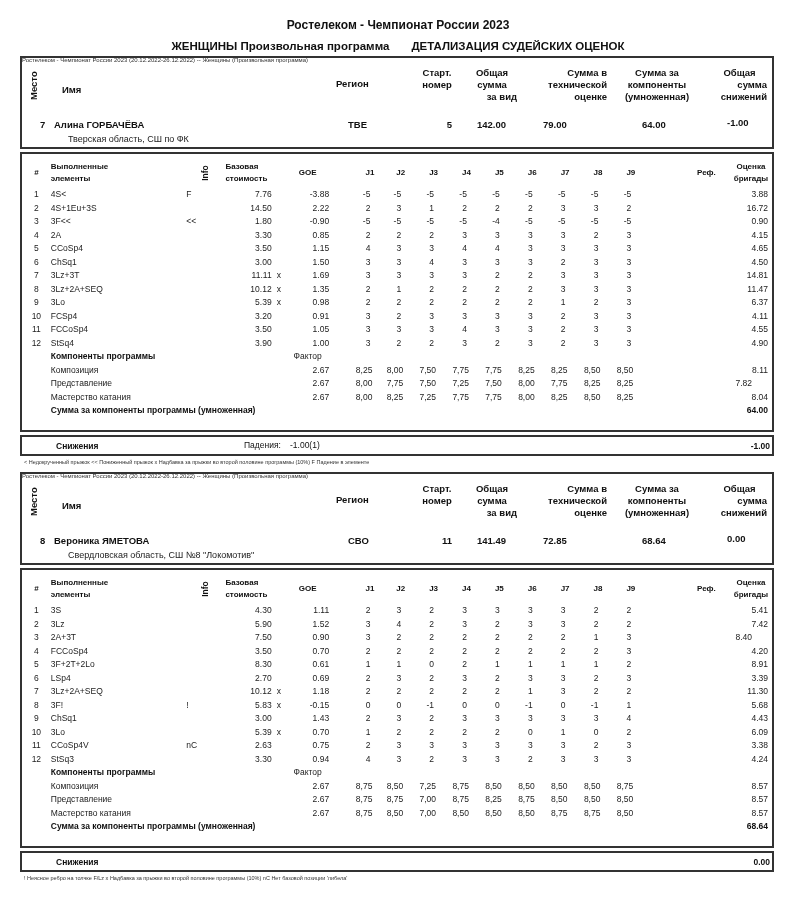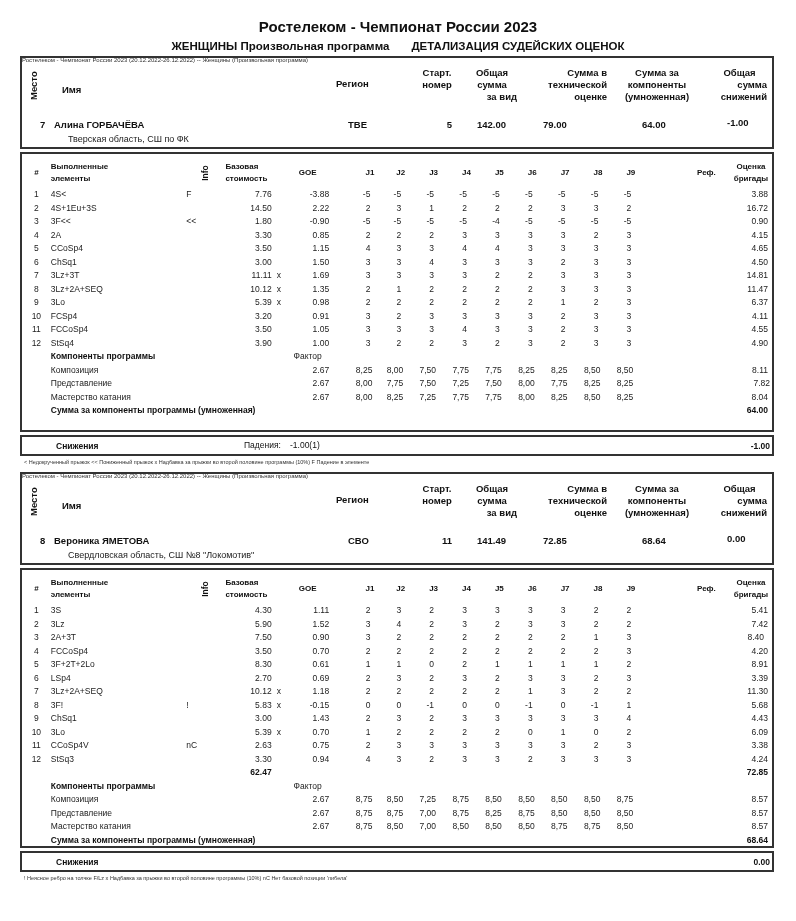--- a/index.html
+++ b/index.html
@@ -1,19 +1,19 @@
 <!DOCTYPE html>
 <html><head>
 <meta charset="utf-8">
 <style>
   html, body { margin: 0; padding: 0; background: #fff; }
   body { width: 796px; height: 921px; position: relative; overflow: hidden;
          font-family: "Liberation Sans", sans-serif; color: #111; }
   .title { position: absolute; left: 0; width: 796px; text-align: center; font-weight: bold; }
-  .t1 { top: 18px; font-size: 15px; }
+  .t1 { top: 18px; font-size: 12px; }
   .t2 { top: 40px; font-size: 11.5px; }
   .t2 .gap { display: inline-block; width: 22px; }
 
   .skater { position: absolute; left: 20px; width: 758px; }
   .box { position: absolute; left: 0; width: 754px; border: 2px solid #333; box-sizing: border-box; }
   .hdrbox { height: 93px; }
   .elbox { }
   .dedbox { height: 21px; }
   .event-line { position: absolute; left: 0; top: -1px; font-size: 6px; color: #333; white-space: nowrap; }
   .abs { position: absolute; white-space: nowrap; }
@@ -401,21 +401,21 @@
               <td class="r" style="padding-right: 2px;">8,00</td>
               <td class="r" style="padding-right: 2px;">7,75</td>
               <td class="r" style="padding-right: 2px;">7,50</td>
               <td class="r" style="padding-right: 2px;">7,25</td>
               <td class="r" style="padding-right: 2px;">7,50</td>
               <td class="r" style="padding-right: 2px;">8,00</td>
               <td class="r" style="padding-right: 2px;">7,75</td>
               <td class="r" style="padding-right: 2px;">8,25</td>
               <td class="r" style="padding-right: 2px;">8,25</td>
               <td></td>
-              <td class="r" style="padding-right: 2px;">7.82</td>
+              <td class="r" style="padding-right: 20px;">7.82</td>
             </tr>
             <tr>
               <td></td>
               <td colspan="4">Мастерство катания</td>
               <td class="r">2.67</td>
               <td class="r" style="padding-right: 2px;">8,00</td>
               <td class="r" style="padding-right: 2px;">8,25</td>
               <td class="r" style="padding-right: 2px;">7,25</td>
               <td class="r" style="padding-right: 2px;">7,75</td>
               <td class="r" style="padding-right: 2px;">7,75</td>
@@ -596,21 +596,21 @@
               <td class="r" style="padding-right: 4px;">3</td>
               <td class="r" style="padding-right: 4px;">2</td>
               <td class="r" style="padding-right: 4px;">2</td>
               <td class="r" style="padding-right: 4px;">2</td>
               <td class="r" style="padding-right: 4px;">2</td>
               <td class="r" style="padding-right: 4px;">2</td>
               <td class="r" style="padding-right: 4px;">2</td>
               <td class="r" style="padding-right: 4px;">1</td>
               <td class="r" style="padding-right: 4px;">3</td>
               <td></td>
-              <td class="r" style="padding-right: 8px;">8.40</td>
+              <td class="r" style="padding-right: 20px;">8.40</td>
             </tr>
             <tr>
               <td class="c">4</td>
               <td>FCCoSp4</td>
               <td style="padding-left: 2px;"></td>
               <td class="r">3.50</td>
               <td class="c"></td>
               <td class="r">0.70</td>
               <td class="r" style="padding-right: 4px;">2</td>
               <td class="r" style="padding-right: 4px;">2</td>
@@ -771,39 +771,20 @@
               <td class="r" style="padding-right: 4px;">3</td>
               <td class="r" style="padding-right: 4px;">2</td>
               <td class="r" style="padding-right: 4px;">3</td>
               <td class="r" style="padding-right: 4px;">3</td>
               <td class="r" style="padding-right: 4px;">3</td>
               <td></td>
               <td class="r" style="padding-right: 4px;">4.24</td>
             </tr>
             <tr>
               <td></td>
-              <td></td>
-              <td></td>
-              <td class="r b">62.47</td>
-              <td></td>
-              <td></td>
-              <td></td>
-              <td></td>
-              <td></td>
-              <td></td>
-              <td></td>
-              <td></td>
-              <td></td>
-              <td></td>
-              <td></td>
-              <td></td>
-              <td class="r b" style="padding-right: 4px;">72.85</td>
-            </tr>
-            <tr>
-              <td></td>
               <td class="b" colspan="4">Компоненты программы</td>
               <td class="c">Фактор</td>
               <td></td>
               <td></td>
               <td></td>
               <td></td>
               <td></td>
               <td></td>
               <td></td>
               <td></td>

